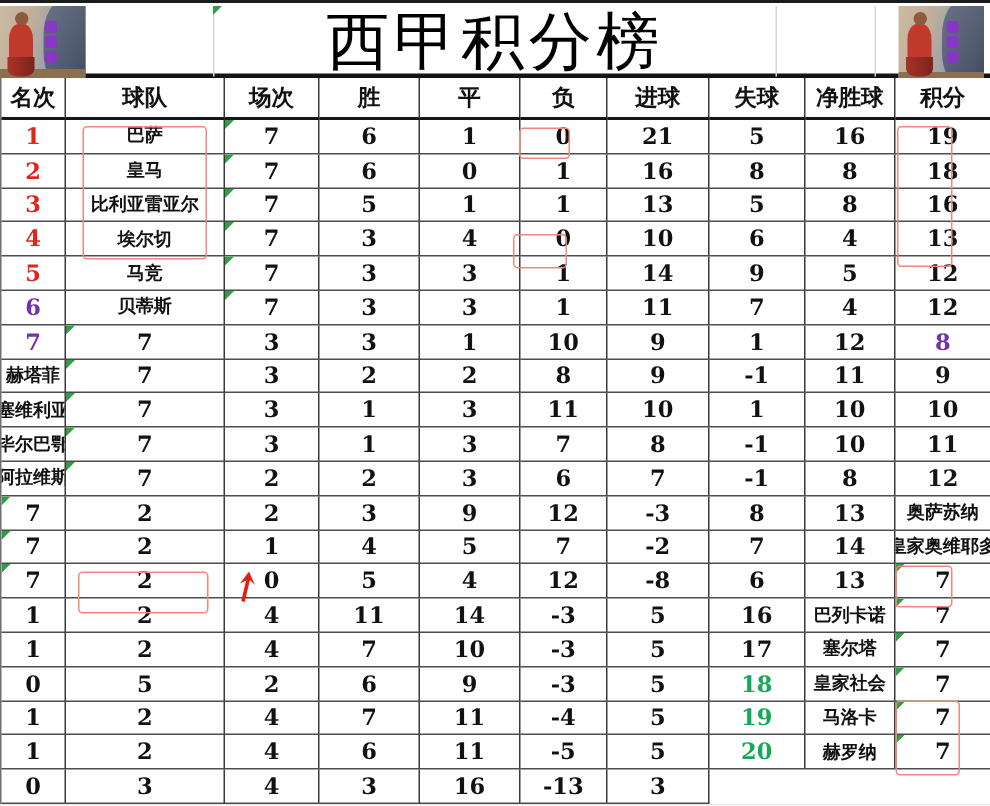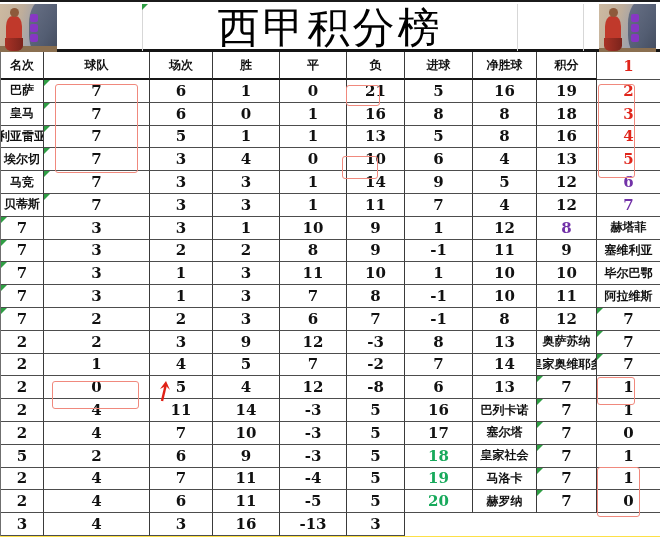--- a/index.html
+++ b/index.html
@@ -1,16 +1,16 @@
 <!DOCTYPE html>
 <html><head>
 <meta charset="utf-8">
 <style>
   html,body{margin:0;padding:0;background:#fff;}
-  .app{position:relative;width:660px;height:537px;background:#fde047;overflow:hidden;
+  .app{position:relative;width:660px;height:537px;background:#e5e5e5;overflow:hidden;
        font-family:"DejaVu Serif","Liberation Serif",serif;color:#111;}
   
   .title-band{position:absolute;left:0;top:0;width:660px;height:52px;background:#fff;
               border-top:2px solid #1b1b1b;border-bottom:3px solid #141414;box-sizing:border-box;}
   .title-text{position:absolute;left:0;top:1px;width:660px;height:49px;line-height:49px;
               text-align:center;font-size:42px;letter-spacing:3px;color:#000;font-weight:400;}
   .faint-v{position:absolute;top:2px;width:1px;height:47px;background:#d7d7d7;}
   .fv1{left:142px}.fv2{left:517px}.fv3{left:583px}
   
   .photo{position:absolute;top:2px;width:57px;height:51px;overflow:hidden;
@@ -31,21 +31,21 @@
   .photo.right .ph-mark{left:32px;}
   
   .grid{position:absolute;left:0;top:52px;width:660px;display:grid;
         grid-template-columns:43px 106px 63px 67px 67px 58px 68px 64px 60px 64px;
         grid-template-rows:28px repeat(20,22.8px);
         border-left:1px solid #6f6f6f;box-sizing:border-box;background:#fff;}
   .cell{position:relative;display:flex;align-items:center;justify-content:center;
         border-right:1px solid #3a3a3a;border-bottom:1px solid #4d4d4d;
         font-size:15px;font-weight:700;overflow:hidden;white-space:nowrap;box-sizing:border-box;}
   .cell.team{font-size:12px;letter-spacing:0;}
-  .cell.hdr{font-size:12px;border-bottom:2px solid #161616;}
+  .cell.hdr{font-size:15px;border-bottom:2px solid #161616;}
   .rank.red{color:#e0251b}.rank.purple{color:#7232a8}.rank.green{color:#17a95b}.rank.black{color:#141414}
   .flag::before{content:"";position:absolute;left:0;top:0;border-top:6px solid #2f9e44;
                 border-right:6px solid transparent;}
   .tri-title{position:absolute;left:142px;top:2px;border-top:6px solid #2f9e44;
              border-right:6px solid transparent;width:0;height:0;}
   
   .rbox{position:absolute;border:1.6px solid #f0897d;border-radius:3px;pointer-events:none;}
   .rb-a{left:55px;top:84px;width:81px;height:87px;}
   .rb-b{left:346px;top:85px;width:32px;height:19px;}
   .rb-c{left:342px;top:156px;width:34px;height:21px;}
@@ -94,20 +94,21 @@
   </div>
 
   <div class="grid" id="grid">
       <div class="cell hdr">名次</div>
       <div class="cell hdr">球队</div>
       <div class="cell hdr">场次</div>
       <div class="cell hdr">胜</div>
       <div class="cell hdr">平</div>
       <div class="cell hdr">负</div>
       <div class="cell hdr">进球</div>
+      <div class="cell hdr">失球</div>
       <div class="cell hdr">净胜球</div>
       <div class="cell hdr">积分</div>
       <div class="cell rank red">1</div>
       <div class="cell team">巴萨</div>
       <div class="cell flag">7</div>
       <div class="cell">6</div>
       <div class="cell">1</div>
       <div class="cell">0</div>
       <div class="cell">21</div>
       <div class="cell">5</div>

